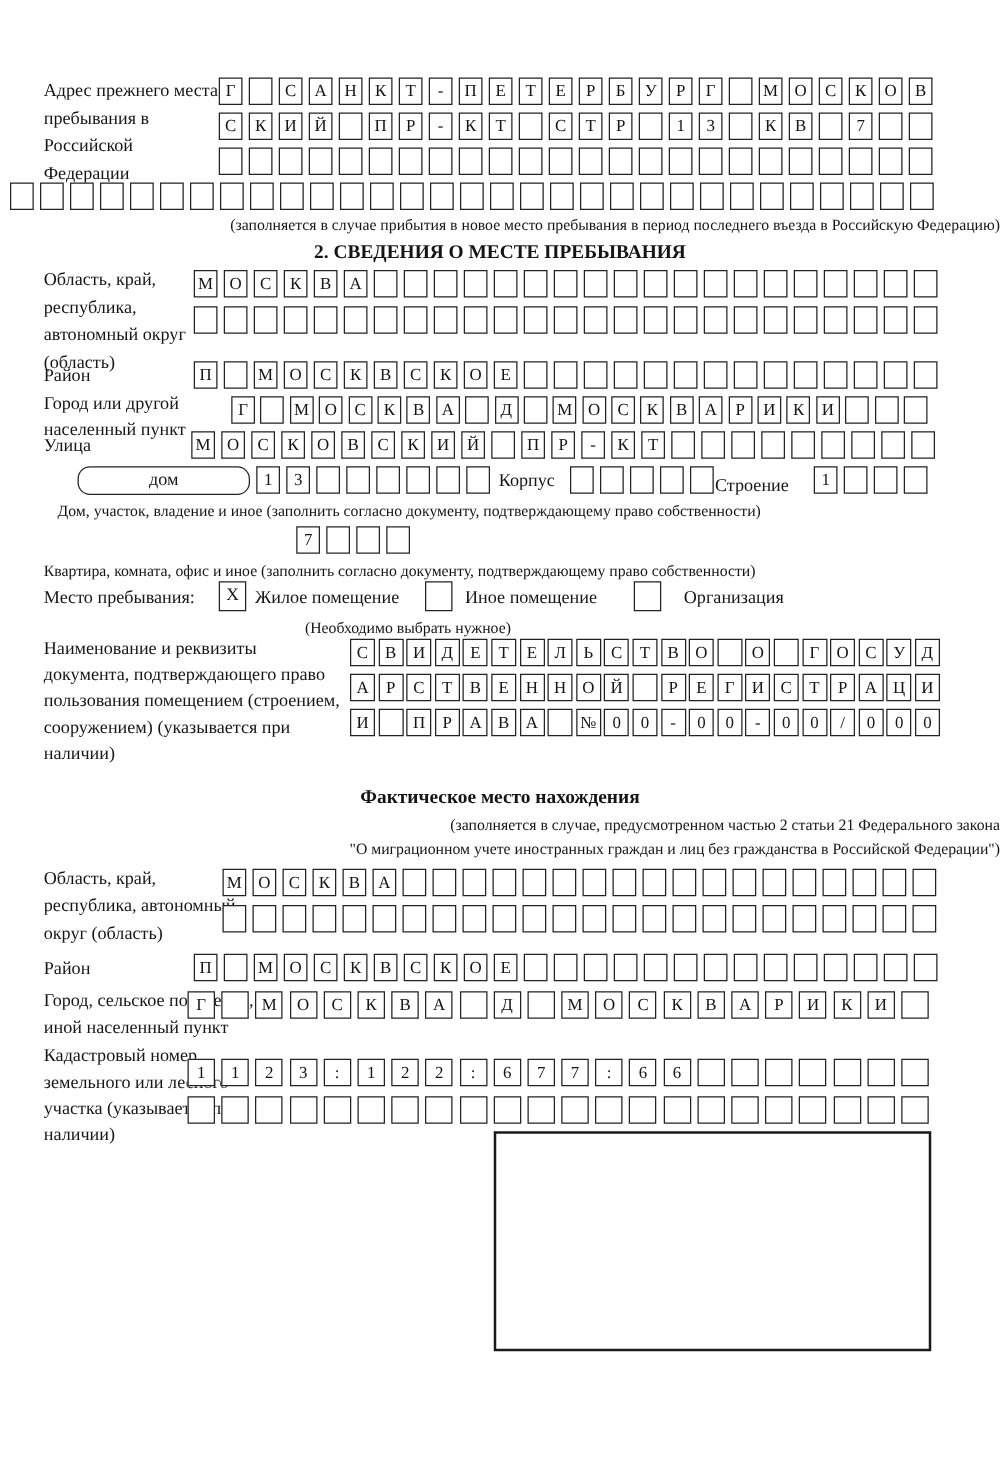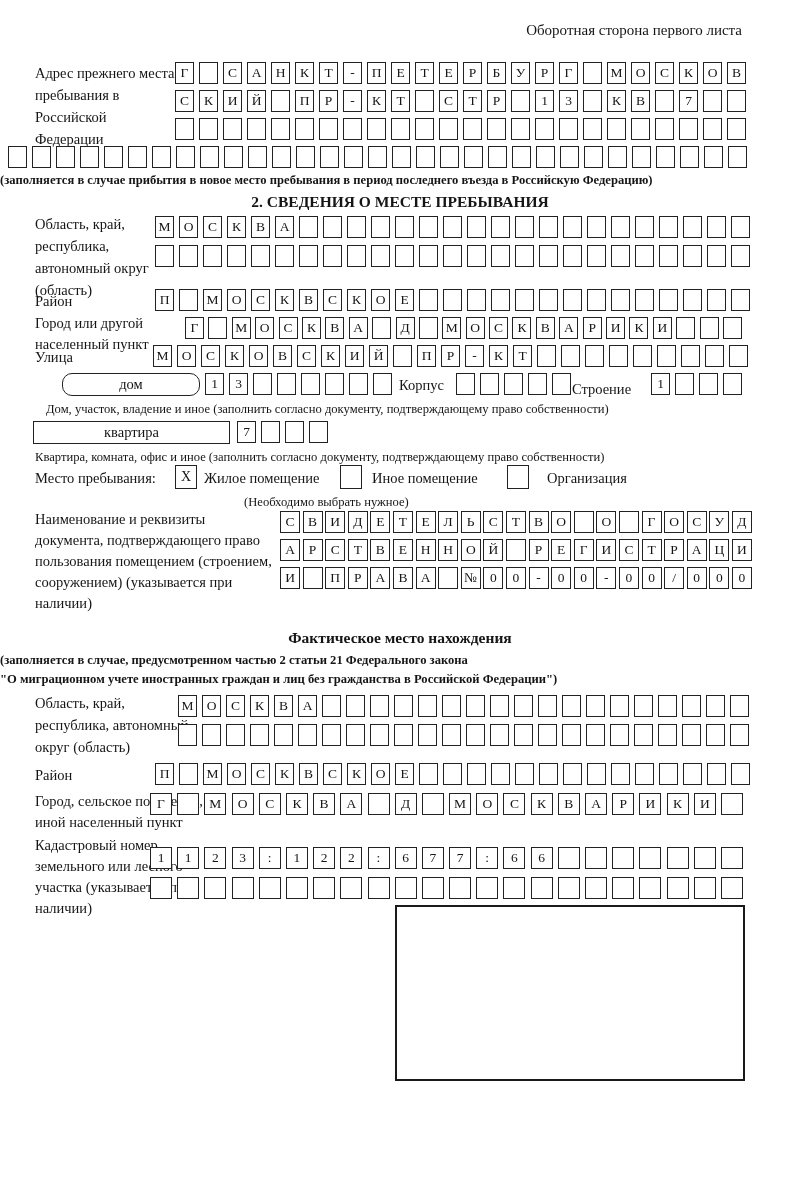--- a/index.html
+++ b/index.html
@@ -1,42 +1,41 @@
 <!DOCTYPE html>
 <html><head>
 <meta charset="utf-8">
 <style>
   html,body{margin:0;padding:0;background:#fff;}
   .page{position:relative;width:800px;height:1180px;background:#ffffff;
         font-family:"Liberation Serif","DejaVu Serif",serif;color:#151515;overflow:hidden;}
   .hdr-note{position:absolute;left:0;right:58px;top:22px;text-align:right;font-size:15px;}
   .label{position:absolute;font-size:14.5px;line-height:22px;}
   .note{position:absolute;font-size:12.6px;line-height:17px;}
-  .center{left:0;right:0;text-align:left;font-weight:bold;}
+  .center{left:0;right:0;text-align:right;}
   .sec-title{position:absolute;left:0;right:0;text-align:center;font-weight:bold;font-size:15.5px;}
   .cells{position:absolute;display:flex;gap:5px;}
   .cell{width:19px;height:22px;border:1.6px solid #222;box-sizing:border-box;background:#fff;
         display:flex;align-items:center;justify-content:center;font-size:13.5px;line-height:1;}
   .cells.tight{gap:2.6px;}
   .cells.tight .cell{width:20px;}
   .cells.wide{gap:5.2px;}
   .cells.wide .cell{width:22px;}
   .cells.cityrow{gap:4.4px;}
   .widebox{position:absolute;border:1.6px solid #222;box-sizing:border-box;background:#fff;
         display:flex;align-items:center;justify-content:center;font-size:14.5px;}
   .checkcell{position:absolute;width:22px;height:24px;border:1.6px solid #222;box-sizing:border-box;
         display:flex;align-items:center;justify-content:center;font-size:14px;background:#fff;}
   .stampbox{position:absolute;border:2px solid #1a1a1a;box-sizing:border-box;background:#fff;}
 </style>
 </head>
 <body>
 
 <div class="page">
 
-  <div class="hdr-note">Оборотная сторона первого листа</div>
 
   <div class="label" style="left:35px;top:62px;width:142px;">Адрес прежнего места пребывания в Российской Федерации</div>
   <div class="cells" style="left:175px;top:62px;">
       <span class="cell">Г</span>
       <span class="cell"></span>
       <span class="cell">С</span>
       <span class="cell">А</span>
       <span class="cell">Н</span>
       <span class="cell">К</span>
       <span class="cell">Т</span>
@@ -310,21 +309,20 @@
     </div>
   <div class="label" style="left:572px;top:362px;margin-top:16px;">Строение</div>
   <div class="cells" style="left:651px;top:373px;">
       <span class="cell">1</span>
       <span class="cell"></span>
       <span class="cell"></span>
       <span class="cell"></span>
     </div>
   <div class="note" style="left:46px;top:401px;width:720px;">Дом, участок, владение и иное (заполнить согласно документу, подтверждающему право собственности)</div>
 
-  <div class="widebox" style="left:33px;top:421px;width:197px;height:23px;">квартира</div>
   <div class="cells" style="left:237px;top:421px;">
       <span class="cell">7</span>
       <span class="cell"></span>
       <span class="cell"></span>
       <span class="cell"></span>
     </div>
   <div class="note" style="left:35px;top:449px;width:720px;">Квартира, комната, офис и иное (заполнить согласно документу, подтверждающему право собственности)</div>
 
   <div class="label" style="left:35px;top:467px;">Место пребывания:</div>
   <div class="checkcell" style="left:175px;top:465px;">X</div>

